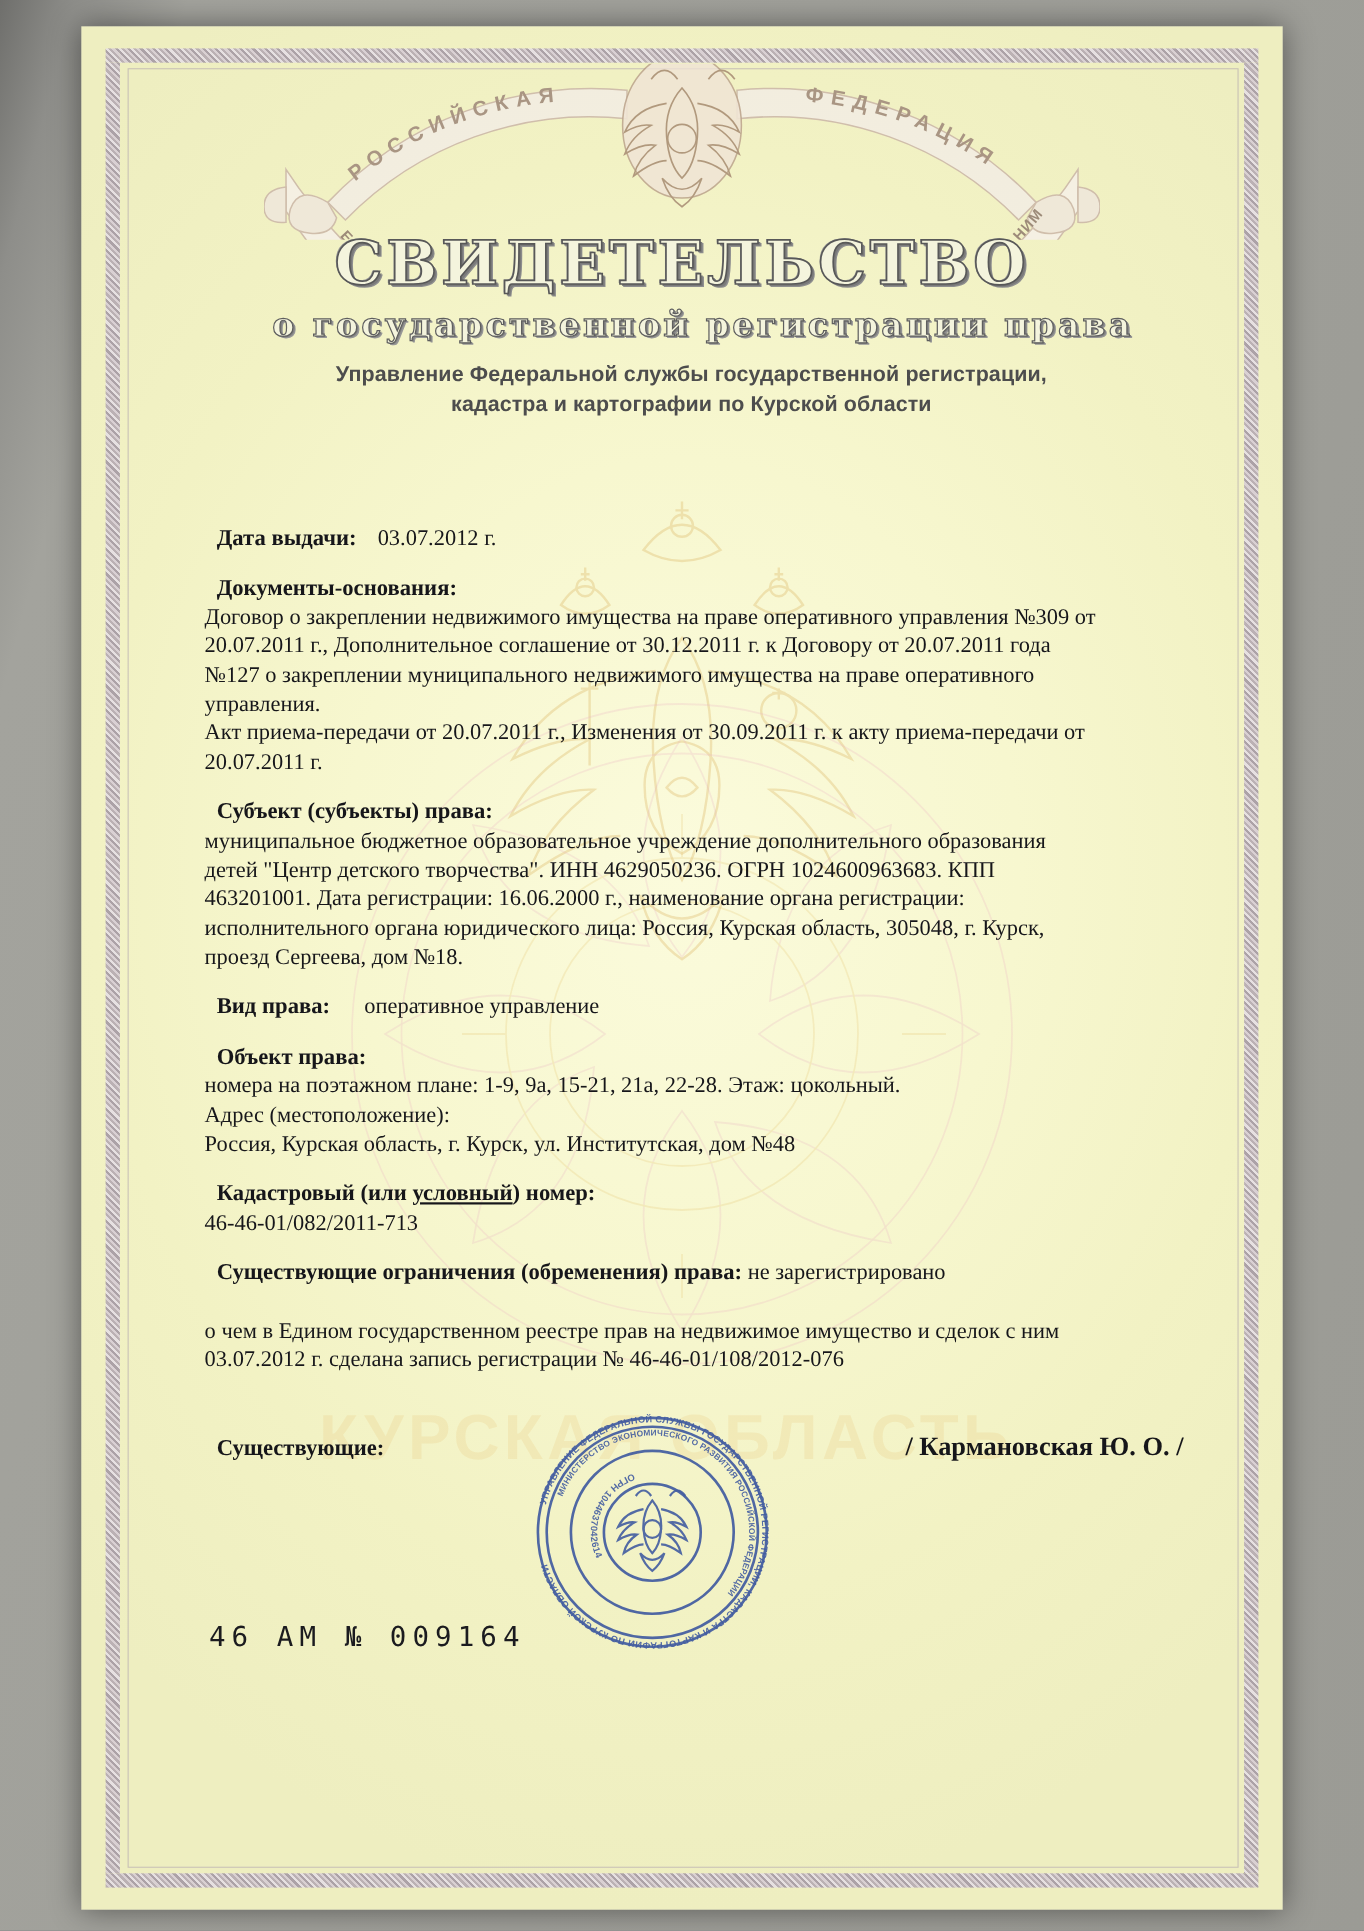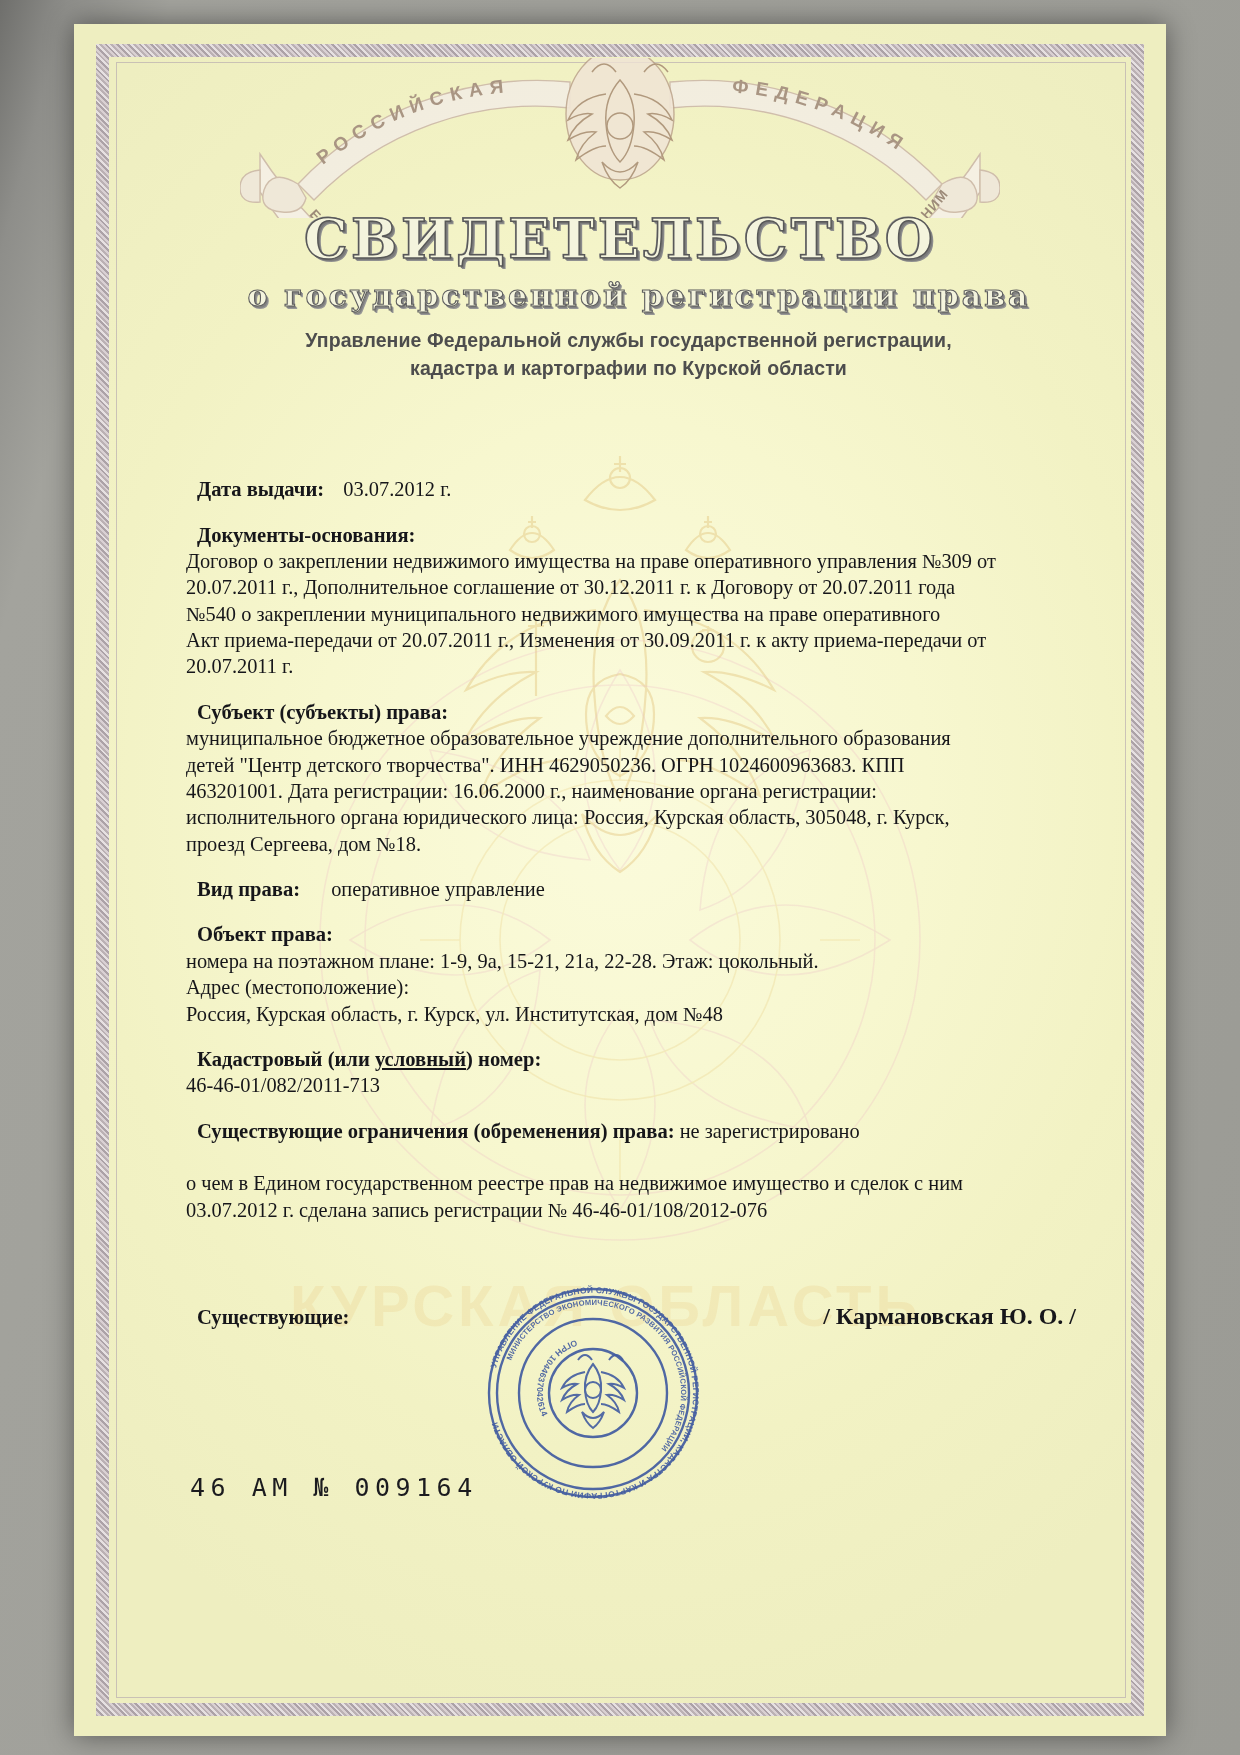--- a/index.html
+++ b/index.html
@@ -340,21 +340,22 @@
       <span class="lbl">Дата выдачи:</span>
       <span class="v">03.07.2012 г.</span>
     </div>
 
     <div class="gap-m"></div>
 
     <div class="sec">
       <div class="lbl">Документы-основания:</div>
       <p class="p">Договор о закреплении недвижимого имущества на праве оперативного управления №309 от</p>
       <p class="p">20.07.2011 г., Дополнительное соглашение от 30.12.2011 г. к Договору от 20.07.2011 года</p>
-      <p class="p">№540 о закреплении муниципального недвижимого имущества на праве оперативного</p>
+      <p class="p">№127 о закреплении муниципального недвижимого имущества на праве оперативного</p>
+      <p class="p">управления.</p>
       <p class="p">Акт приема-передачи от 20.07.2011 г., Изменения от 30.09.2011 г. к акту приема-передачи от</p>
       <p class="p">20.07.2011 г.</p>
     </div>
 
     <div class="gap-m"></div>
 
     <div class="sec">
       <div class="lbl">Субъект (субъекты) права:</div>
       <p class="p">муниципальное бюджетное образовательное учреждение дополнительного образования</p>
       <p class="p">детей "Центр детского творчества". ИНН 4629050236. ОГРН 1024600963683. КПП</p>

